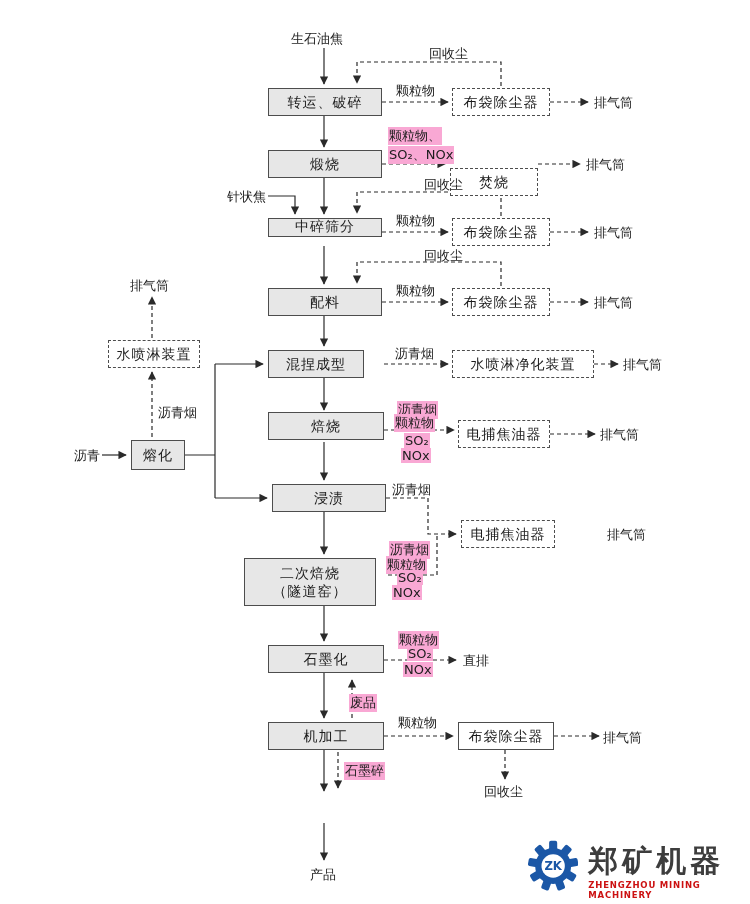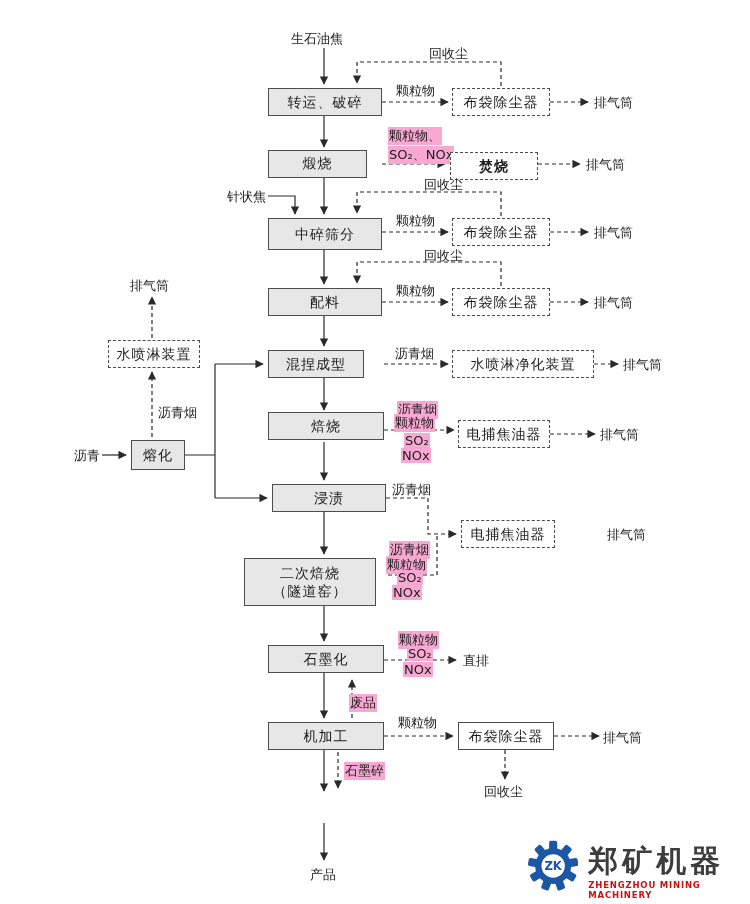--- a/index.html
+++ b/index.html
@@ -97,24 +97,24 @@
       <path d="M152,437 V372" marker-end="url(#ah)"></path>
       <path d="M152,338 V297" marker-end="url(#ah)"></path>
     </g>
   </svg>
 
   <div class="lbl" style="left:291px; top:30px;">生石油焦</div>
 
   <div class="box" style="left:268px; top:88px;  width:114px; height:28px;">
       <span>转运、破碎</span>
     </div>
-  <div class="box" style="left:268px; top:150px; width:99px; height:28px;font-family:Liberation Mono, monospace;">
+  <div class="box" style="left:268px; top:150px; width:114px; height:28px;">
       <span>煅烧</span>
     </div>
-  <div class="box" style="left:268px; top:218px; width:114px; height:32px;">
+  <div class="box" style="left:268px; top:218px; width:114px; height:19px;font-family:Liberation Mono, monospace;">
       <span>中碎筛分</span>
     </div>
   <div class="box" style="left:268px; top:288px; width:114px; height:28px;">
       <span>配料</span>
     </div>
   <div class="box" style="left:268px; top:350px; width:96px; height:28px;justify-content:center;">
       <span>混捏成型</span>
     </div>
   <div class="box" style="left:268px; top:412px; width:116px; height:28px;">
       <span>焙烧</span>
@@ -149,21 +149,21 @@
 
   <div class="lbl" style="left:396px; top:82px;">颗粒物</div>
   <div class="dbox" style="left:452px; top:88px; width:98px; height:28px;">
       <span>布袋除尘器</span>
     </div>
   <div class="lbl" style="left:594px; top:94px;">排气筒</div>
   <div class="lbl" style="left:429px; top:45px;">回收尘</div>
 
   <div class="lbl bg" style="left:388px; top:127px;">颗粒物、</div>
   <div class="lbl bg" style="left:388px; top:146px;">SO₂、NOx</div>
-  <div class="dbox" style="left:450px; top:152px; width:88px; height:28px;font-weight:bold;">
+  <div class="dbox" style="left:450px; top:168px; width:88px; height:28px;">
       <span>焚烧</span>
     </div>
   <div class="lbl" style="left:586px; top:156px;">排气筒</div>
 
   <div class="lbl" style="left:424px; top:176px;">回收尘</div>
   <div class="lbl" style="left:396px; top:212px;">颗粒物</div>
   <div class="dbox" style="left:452px; top:218px; width:98px; height:28px;">
       <span>布袋除尘器</span>
     </div>
   <div class="lbl" style="left:594px; top:224px;">排气筒</div>

